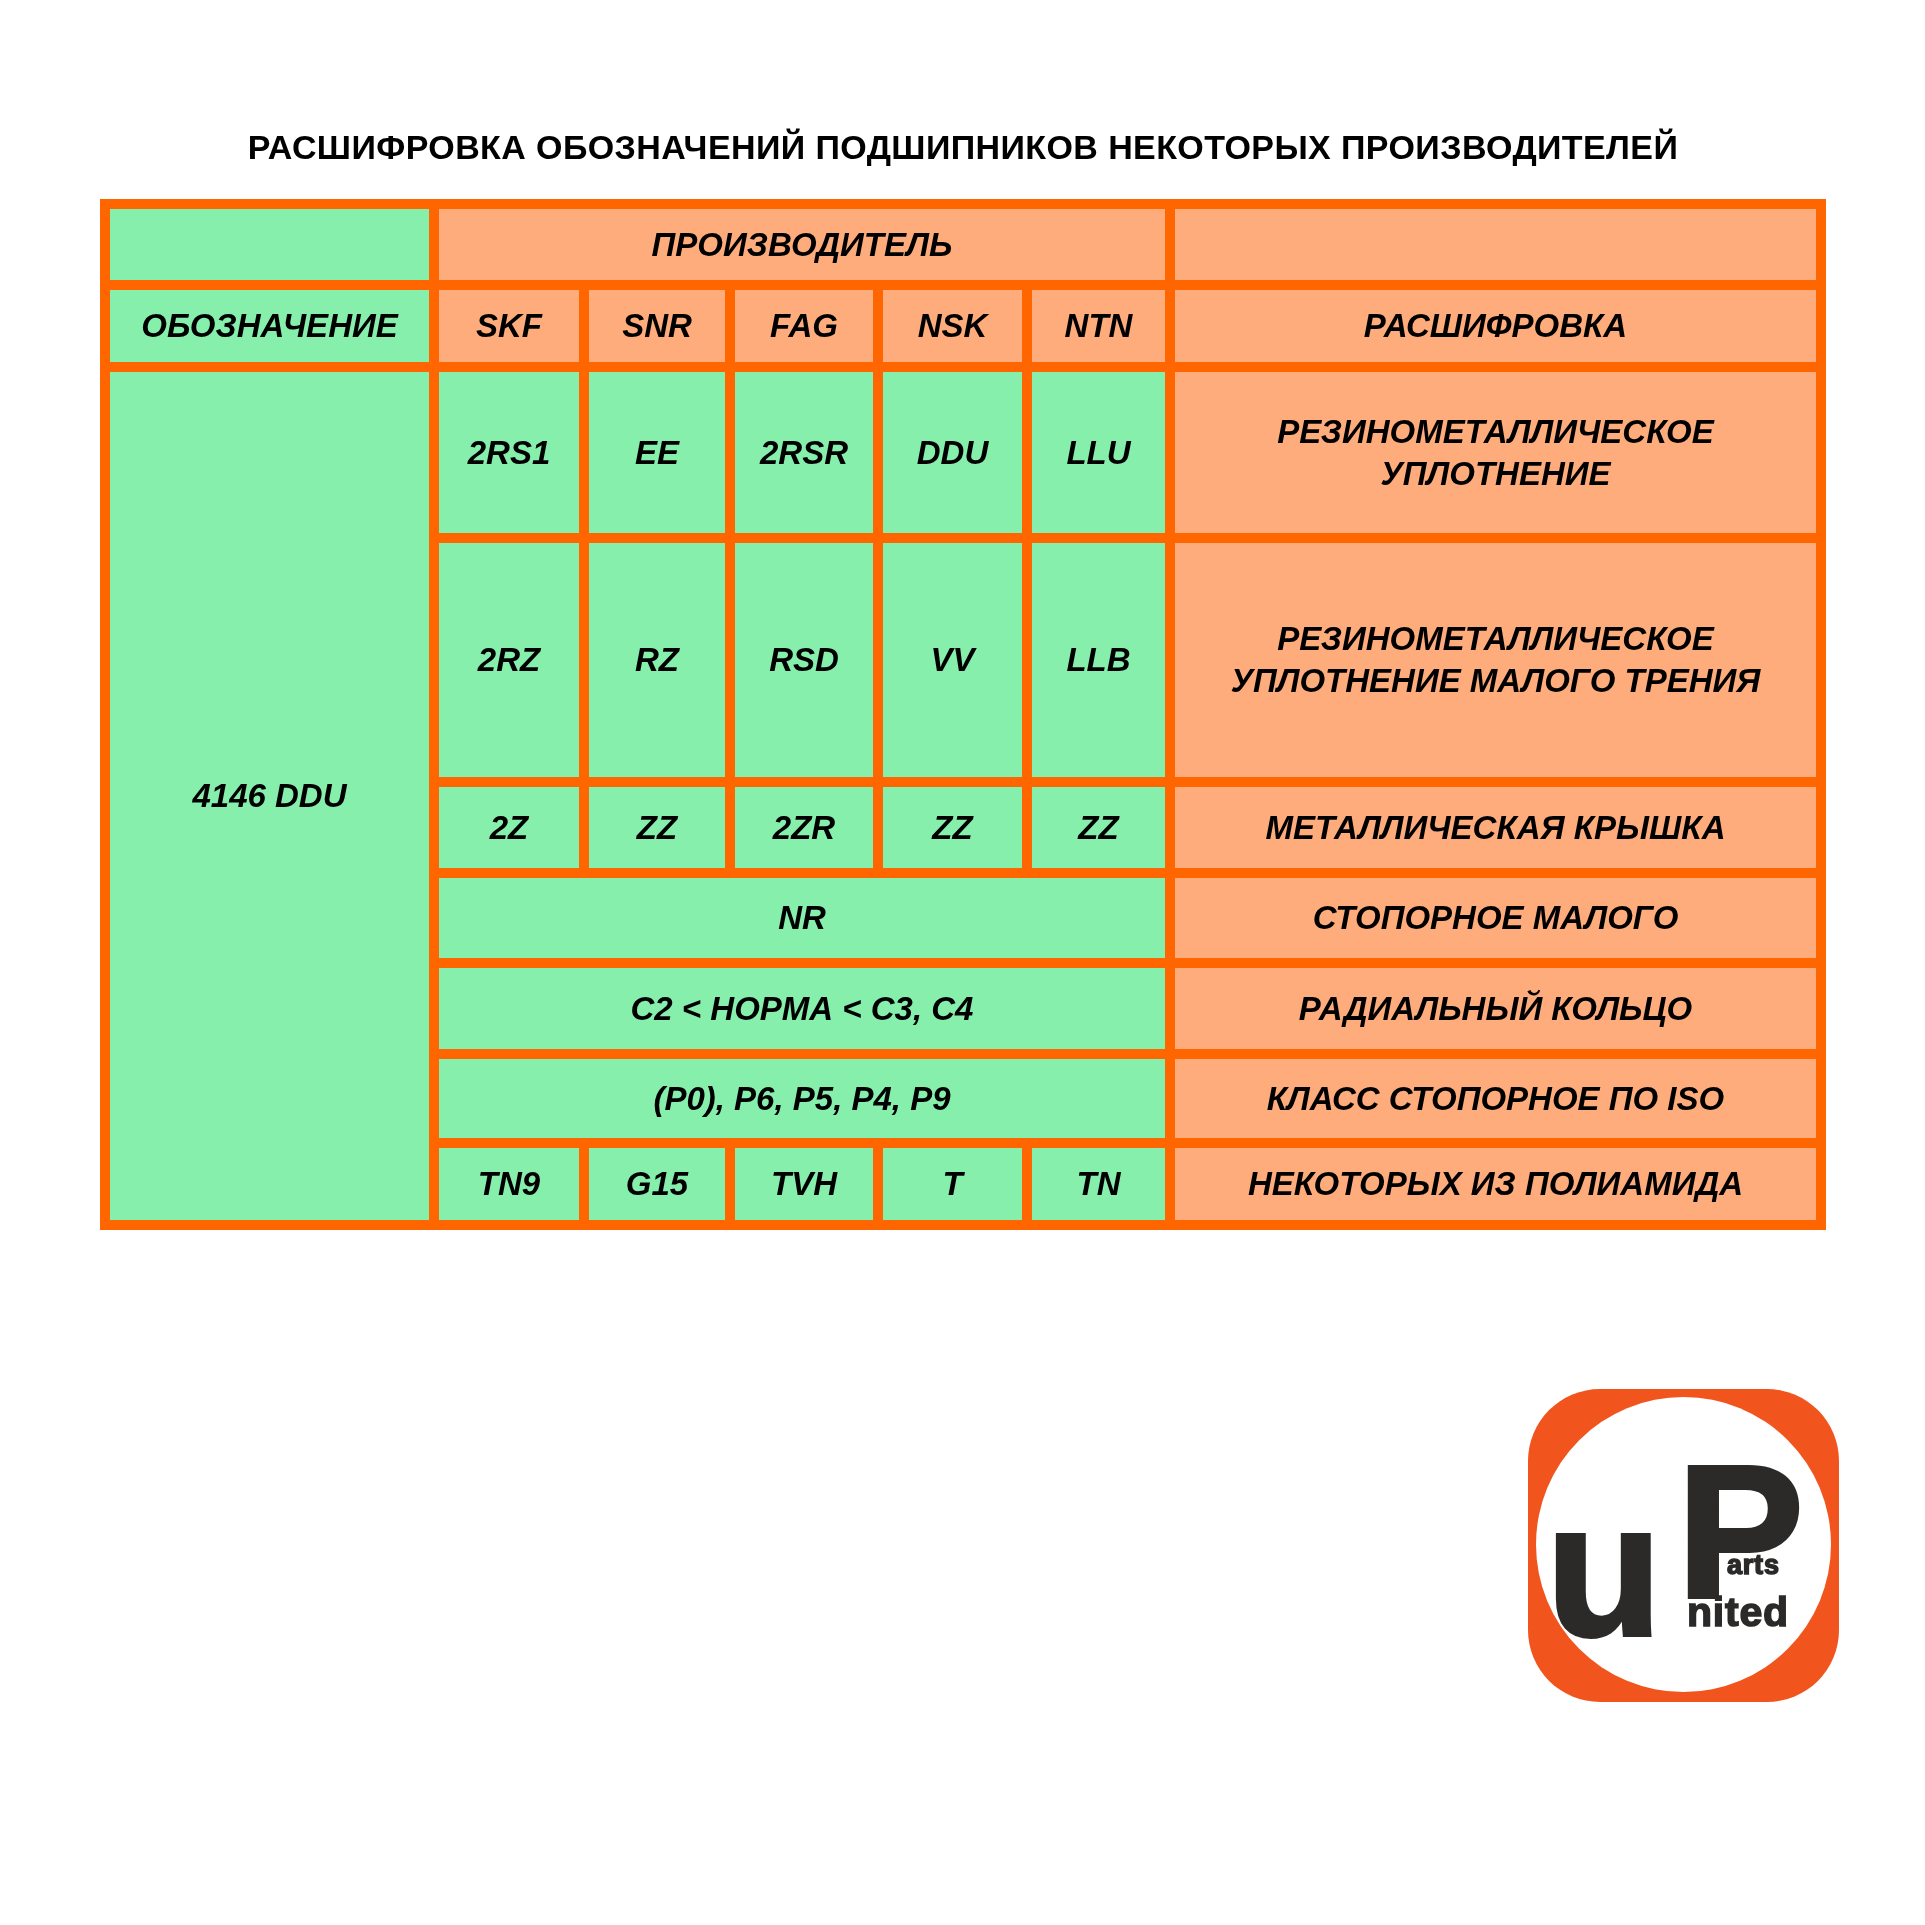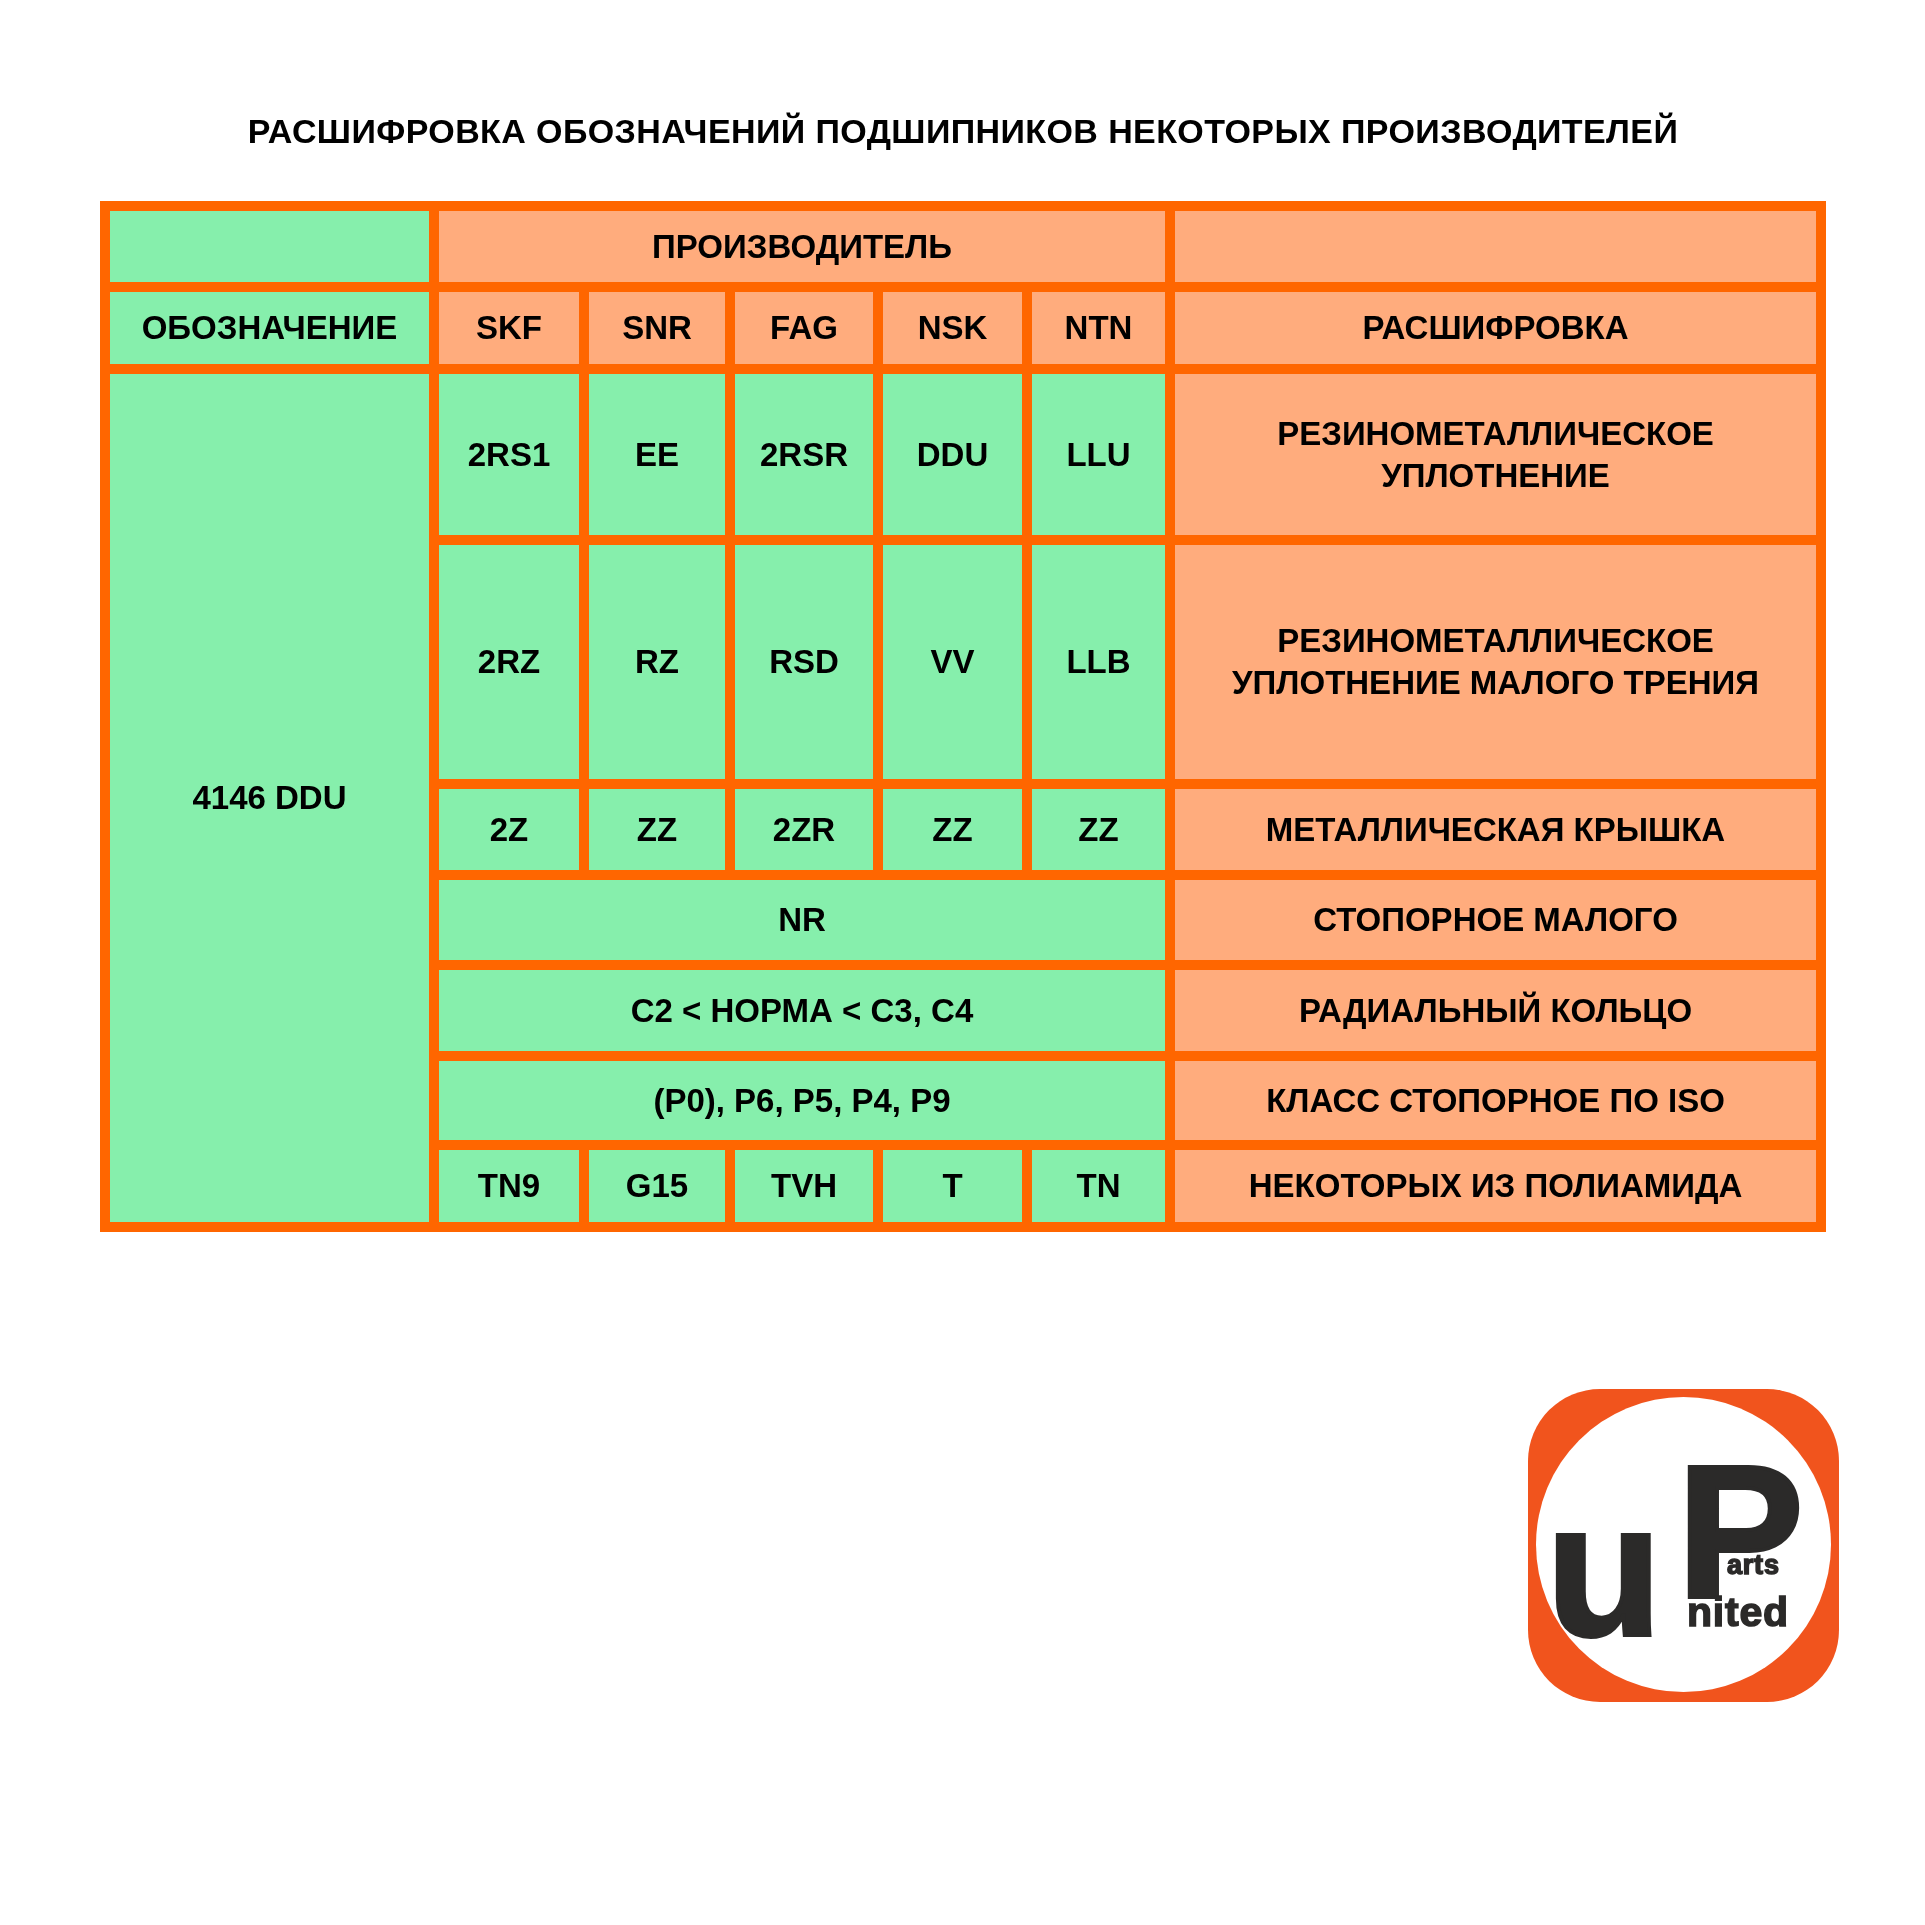--- a/index.html
+++ b/index.html
@@ -9,33 +9,34 @@
   }
   body {
     width: 1926px;
     height: 1926px;
     position: relative;
     overflow: hidden;
     font-family: "Liberation Sans", sans-serif;
     color: #000000;
   }
   .page-title {
-    margin: 0;
+    margin: 16px;
     padding-top: 112px;
     text-align: center;
     font-size: 34px;
     line-height: 1.15;
     font-weight: bold;
     letter-spacing: 0.4px;
   }
   table.bearing-table {
     border-collapse: collapse;
     table-layout: fixed;
-    margin: 50px auto 0 auto;
+    margin: 32px auto 0 auto;
     width: 1725px;
+    font-style: italic;
   }
   table.bearing-table td {
     border: 10px solid #FF6600;
     text-align: center;
     vertical-align: middle;
     font-size: 33px;
     font-weight: bold;
     line-height: 1.27;
     padding: 0;
     background: #86efac;

